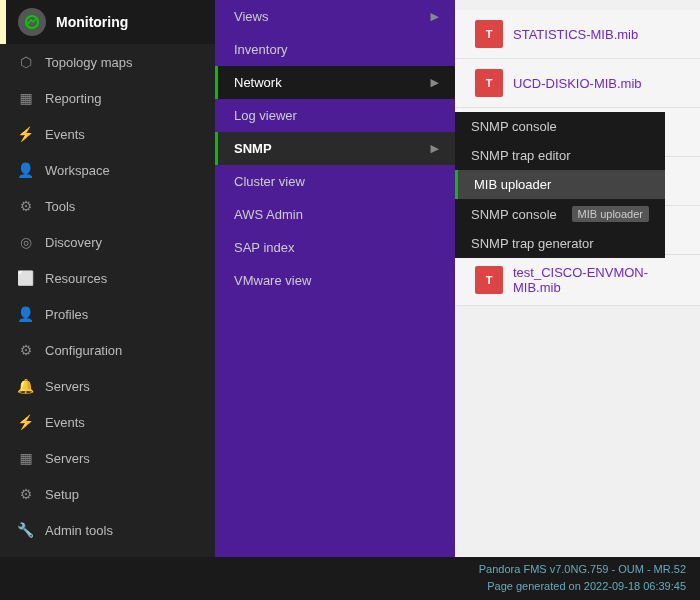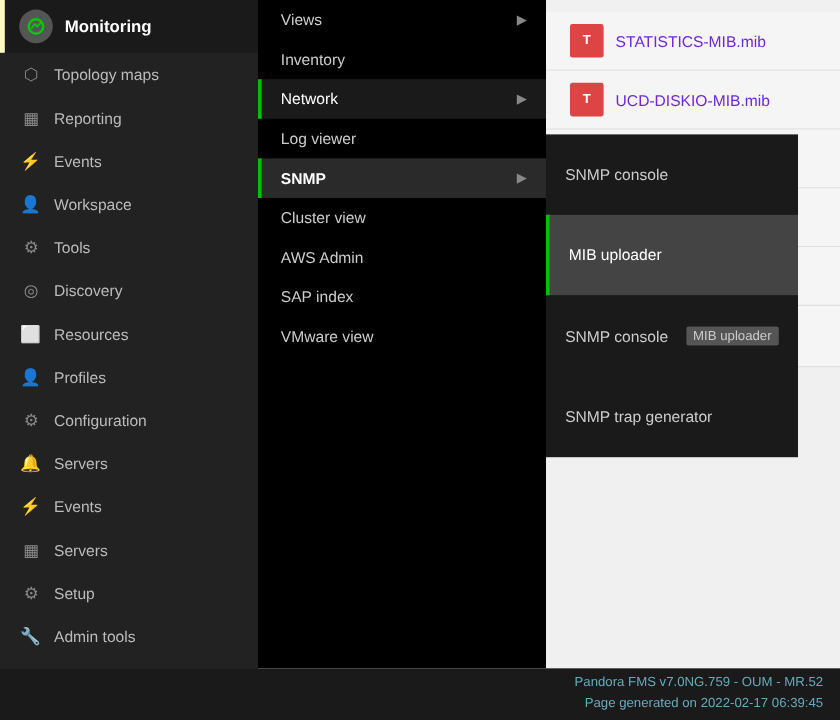--- a/index.html
+++ b/index.html
@@ -16,21 +16,21 @@
       flex-direction: column;
       flex-shrink: 0;
     }
 
     .sidebar-header {
       background: #1a1a1a;
       padding: 8px 12px;
       display: flex;
       align-items: center;
       gap: 10px;
-      border-left: 4px solid #fef9c3;
+      border-left: 6px solid #fef9c3;
     }
 
     .sidebar-header .icon-circle {
       width: 28px; height: 28px;
       background: #555;
       border-radius: 50%;
       display: flex; align-items: center; justify-content: center;
     }
 
     .sidebar-header-title {
@@ -63,21 +63,21 @@
       background: #eee;
       position: relative;
       overflow: hidden;
     }
 
     
     .dropdown-menu {
       position: absolute;
       left: 0; top: 0;
       width: 240px;
-      background: #000000;
+      background: #4c1d95;
       color: #ccc;
       z-index: 10;
       height: 100%;
     }
 
     .dropdown-item {
       display: flex;
       align-items: center;
       justify-content: space-between;
       padding: 9px 16px;
@@ -99,21 +99,21 @@
       width: 210px;
       background: #1a1a1a;
       color: #ccc;
       z-index: 20;
     }
 
     .submenu-item {
       display: flex;
       align-items: center;
       justify-content: space-between;
-      padding: 26px 16px;
+      padding: 7px 16px;
       cursor: pointer;
       color: #ccc;
     }
     .submenu-item.active {
       background: #333;
       color: #fff;
     }
     .submenu-item .badge {
       background: #555;
       color: #ccc;
@@ -308,31 +308,34 @@
       <div class="file-item">
         <div class="file-icon">T</div>
         <span class="file-name">test_CISCO-ENVMON-MIB.mib</span>
       </div>
     </div>
 
     <div class="submenu" style="top: 112px;">
       <div class="submenu-item">
         <span>SNMP console</span>
       </div>
+      <div class="submenu-item">
+        <span>SNMP trap editor</span>
+      </div>
       <div class="submenu-item active" style="background: #444; color:#fff; border-left: 3px solid #00c000;">
         <span>MIB uploader</span>
       </div>
       <div class="submenu-item">
         <span>SNMP console</span>
         <span class="badge">MIB uploader</span>
       </div>
       <div class="submenu-item">
         <span>SNMP trap generator</span>
       </div>
     </div>
 
   </div>
 </div>
 
 <div class="status-bar">
   <div class="line1">Pandora FMS v7.0NG.759 - OUM - MR.52</div>
-  <div class="line2">Page generated on 2022-02-17 06:39:45</div>
+  <div class="line2">Page generated on 2022-09-18 06:39:45</div>
 </div>
 
 </body></html>

